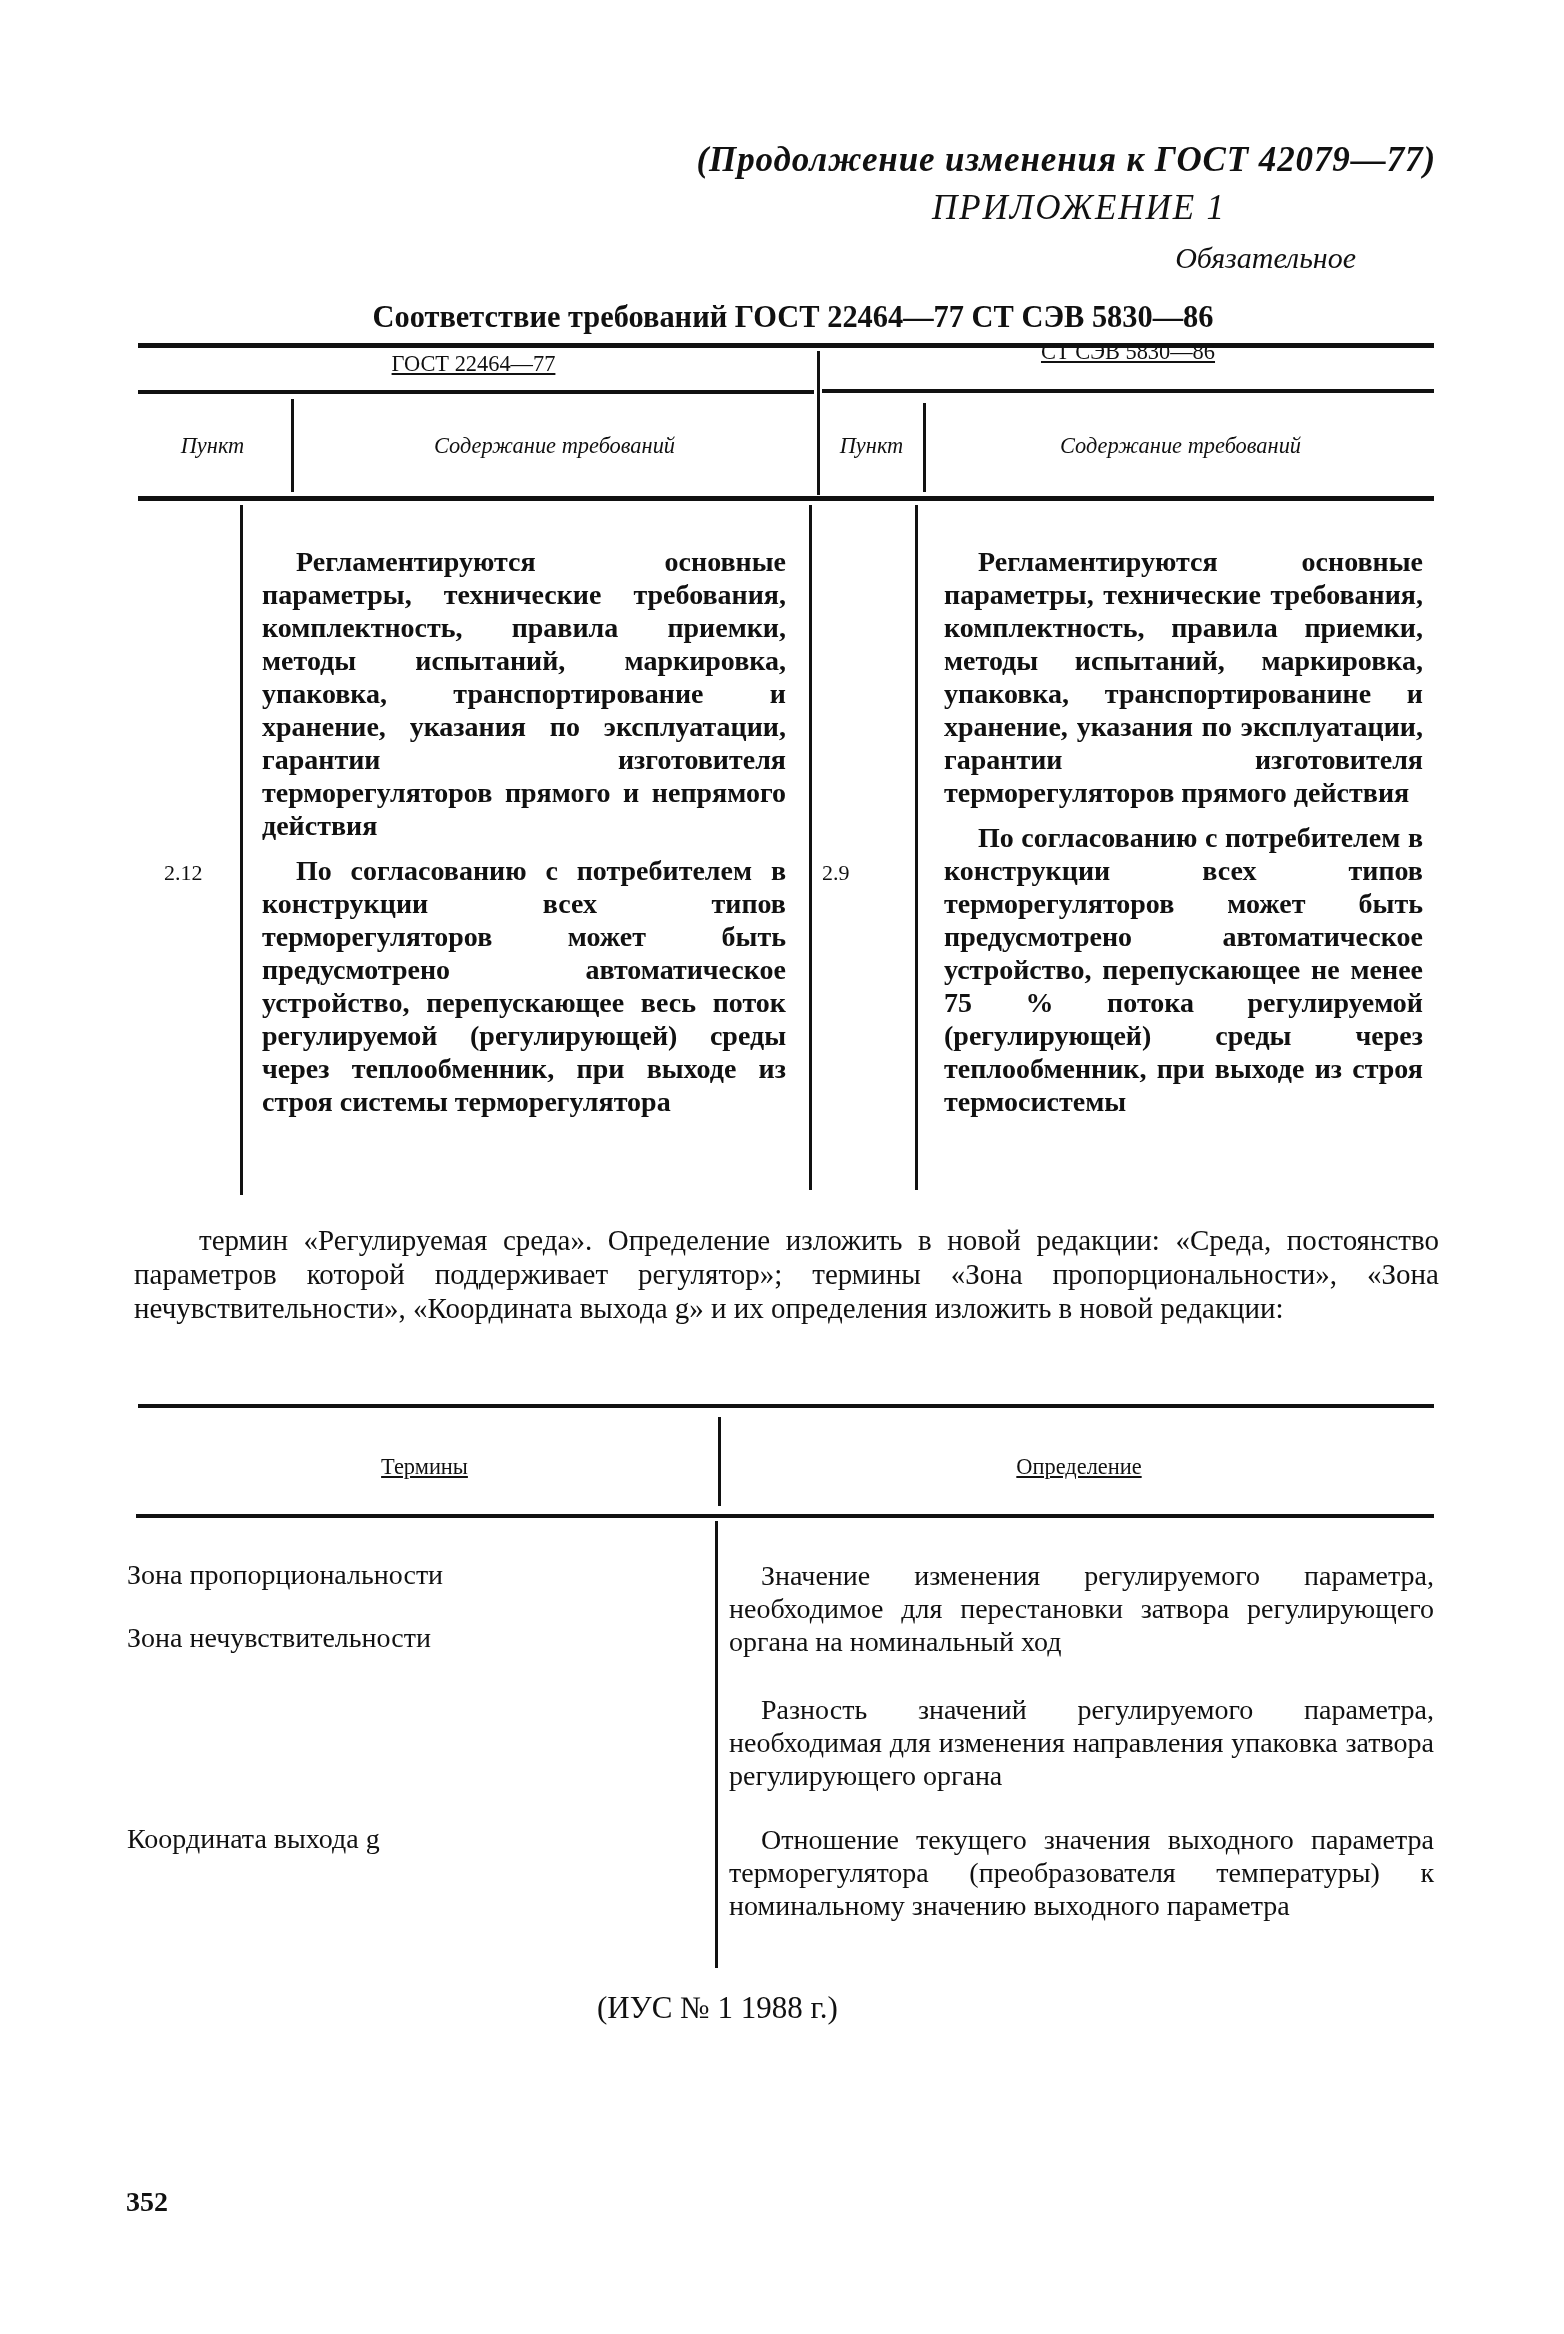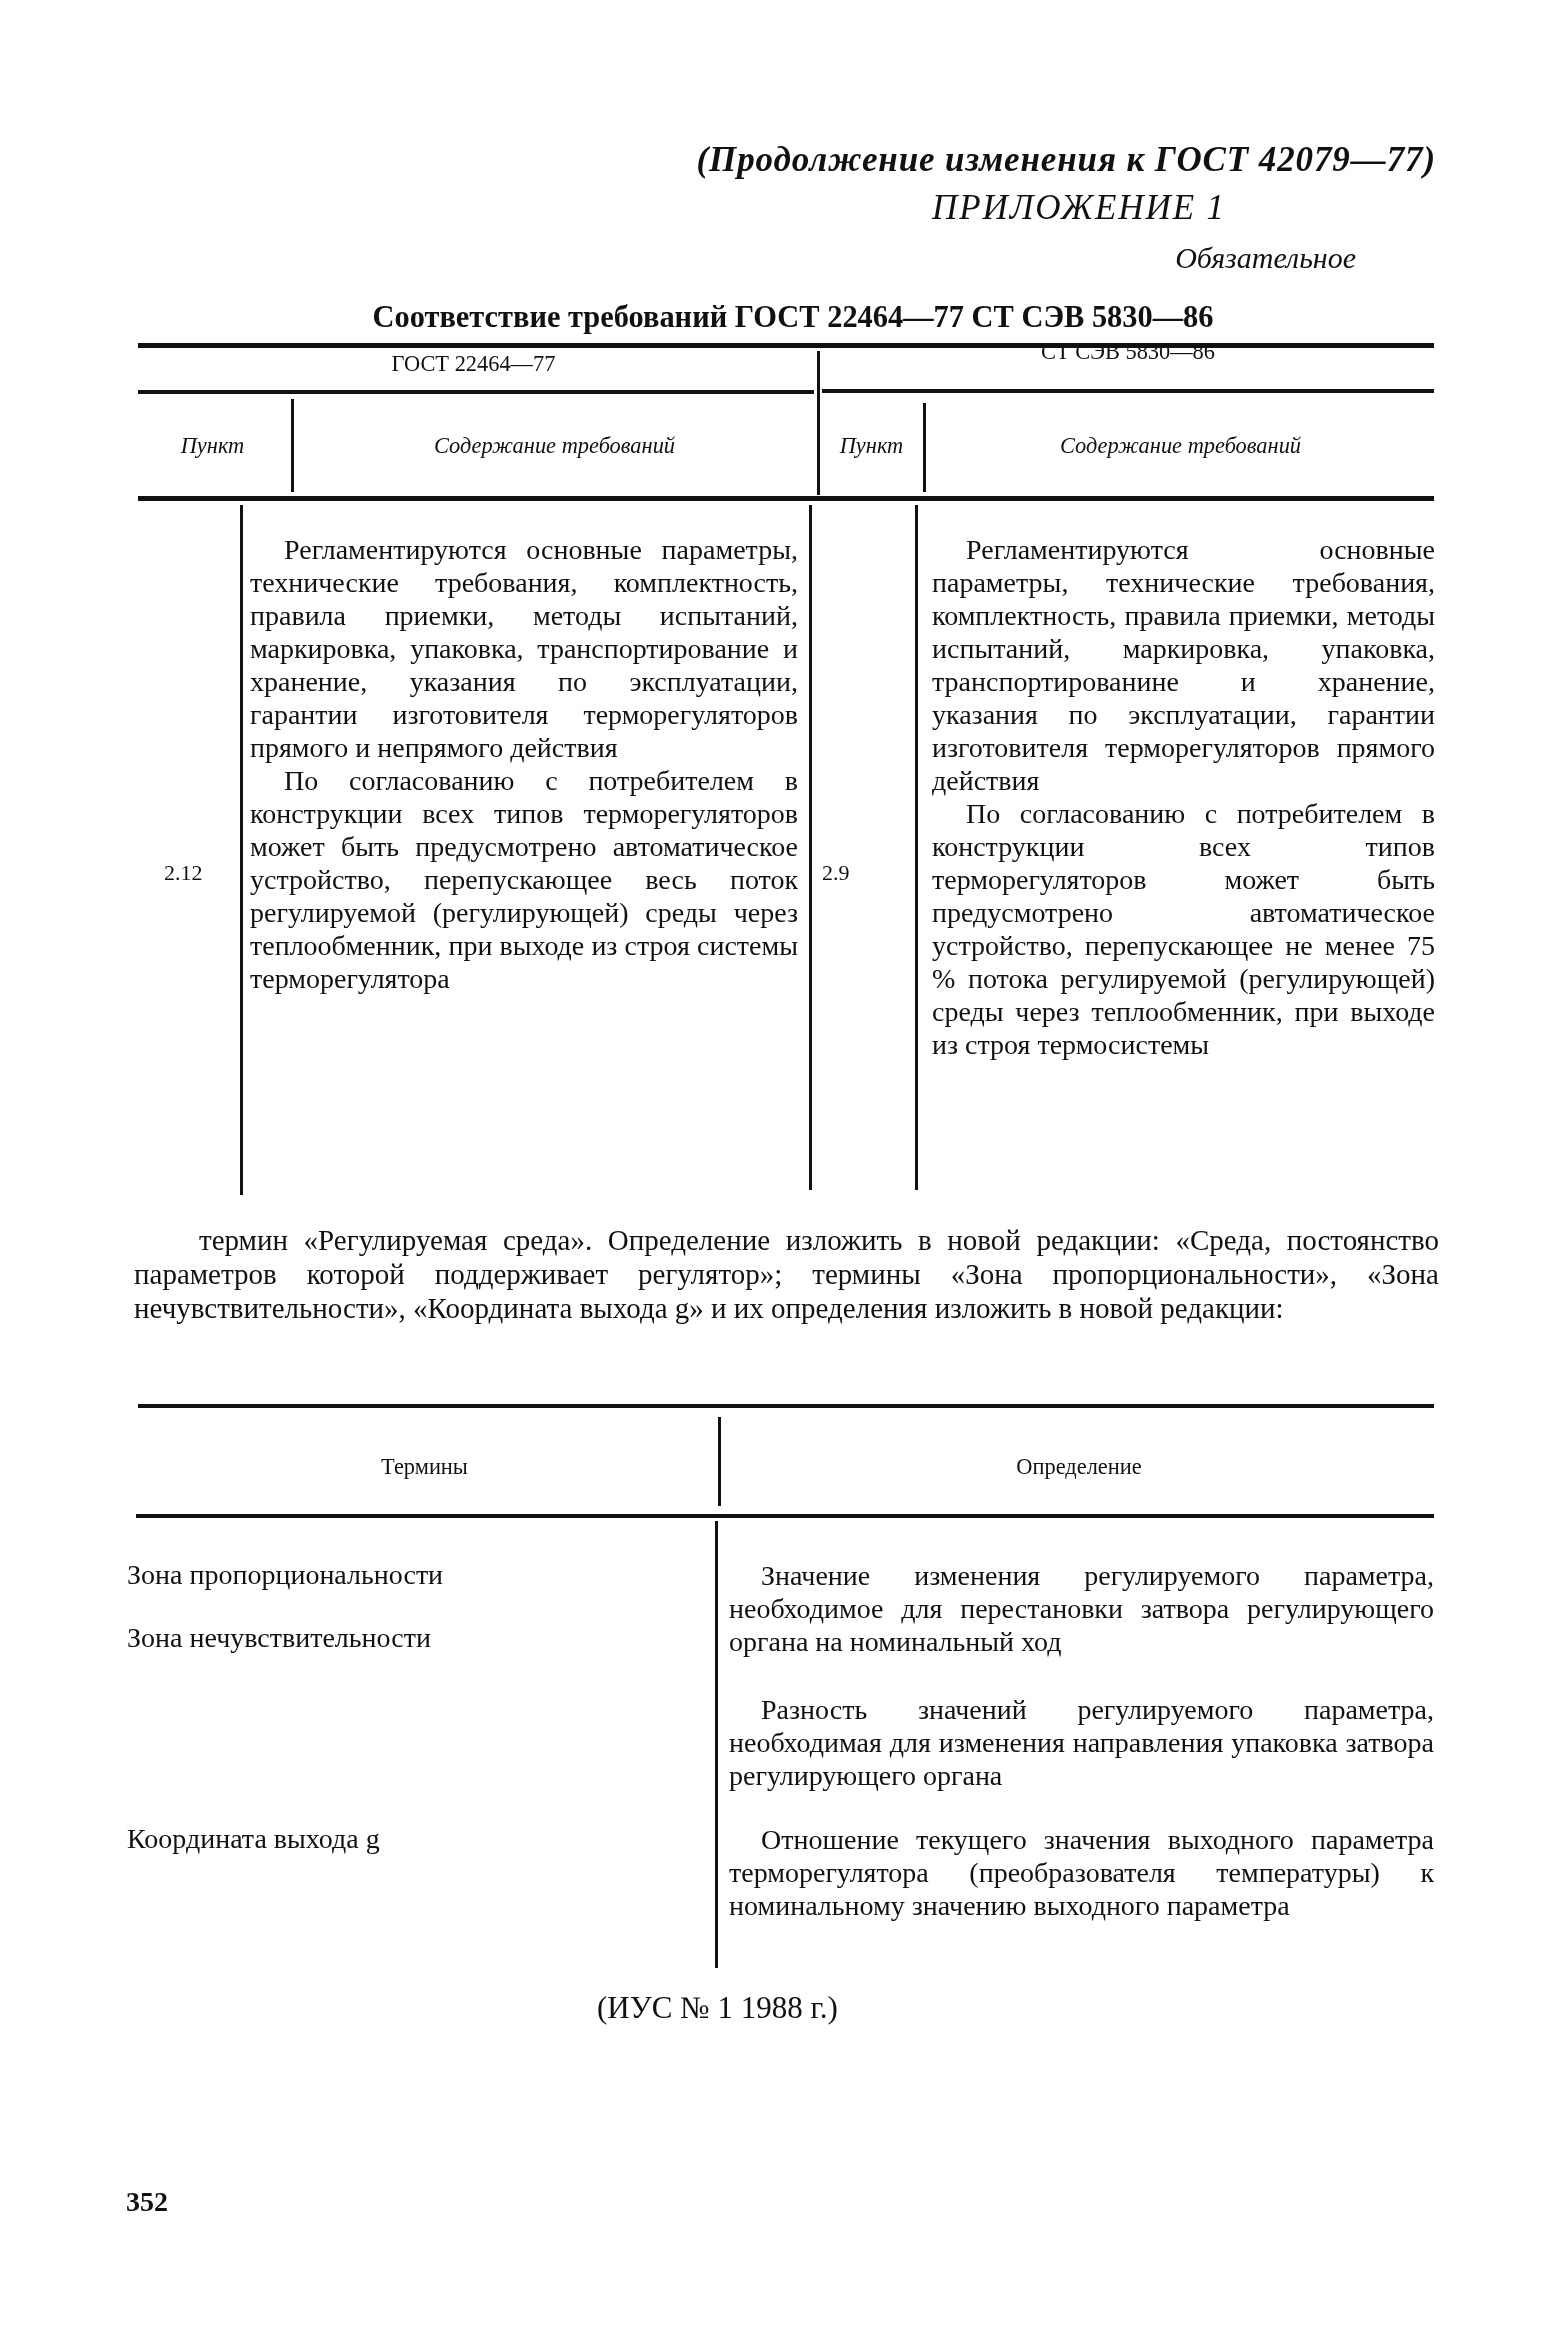--- a/index.html
+++ b/index.html
@@ -19,26 +19,26 @@
   .hdr-mand {
     left: 932px; top: 241px; width: 424px; text-align: right;
     font-style: italic; font-size: 30px;
   }
   .tbl-title {
     left: 131px; top: 298px; width: 1324px; text-align: center;
     font-weight: bold; font-size: 32px; transform: scaleX(0.95);
   }
   .rule { background: #111; height: 4.7px; }
   .vline { background: #111; width: 2.8px; }
-  .small-hdr { font-size: 22.4px; text-align: center; }
+  .small-hdr { font-size: 22.4px; text-align: center; text-decoration: underline; }
   .col-hdr { font-size: 22.4px; font-style: italic; text-align: center; }
   .cell-text {
     font-size: 28px; line-height: 33px; text-align: justify;
   }
-  .cell-text p { margin: 0; text-indent: 34px; text-align: justify; }
+  .cell-text p { margin: 12px; text-indent: 34px; text-align: justify; font-weight: bold; }
   .num { font-size: 22px; }
   .body-text {
     left: 134px; top: 1223px; width: 1305px; font-size: 29px; line-height: 34px;
   }
   .body-text p { margin: 0; text-indent: 65px; text-align: justify; text-align-last: justify; }
   .body-text p.last { text-align-last: left; }
   .body-text p.first { text-align-last: left; }
   .term { font-size: 28px; }
   .def { font-size: 28px; line-height: 33px; }
   .def p { margin: 0; text-indent: 32px; text-align: justify; }

